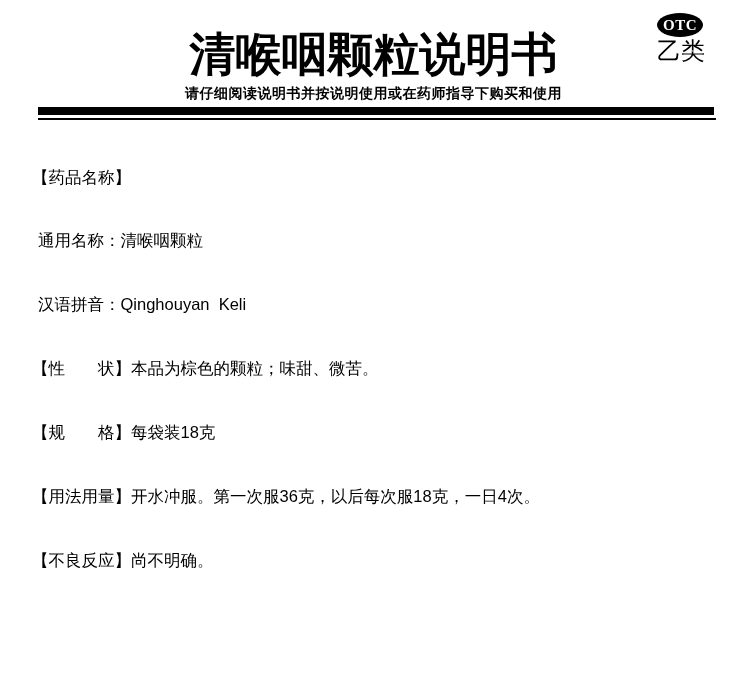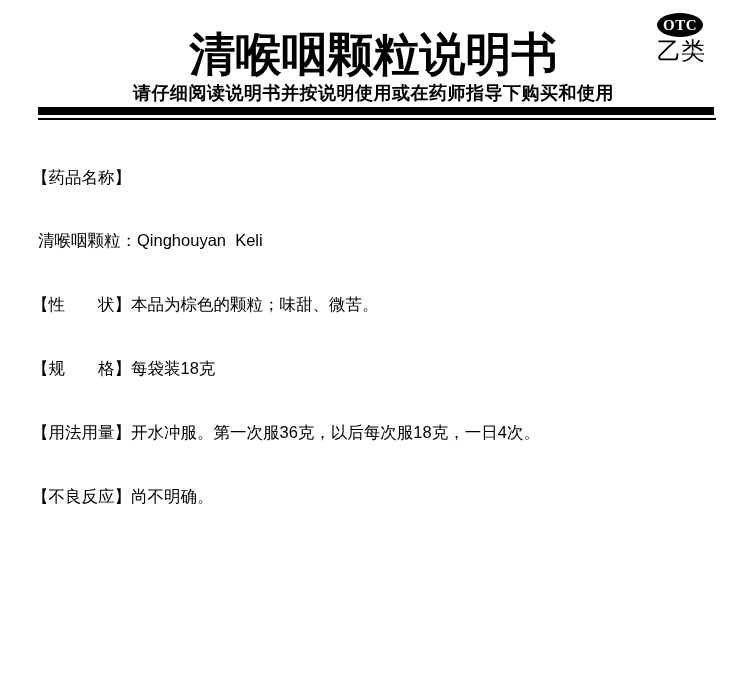--- a/index.html
+++ b/index.html
@@ -22,21 +22,21 @@
     font-weight: 700;
     font-size: 46px;
     line-height: 48px;
     letter-spacing: 0px;
     white-space: nowrap;
   }
   .subtitle {
     margin-top: 7px;
     text-align: center;
     font-weight: 700;
-    font-size: 18px;
+    font-size: 14px;
     line-height: 17px;
     letter-spacing: 0.5px;
     white-space: nowrap;
   }
   .otc {
     position: absolute;
     top: 13px; left: 657px;
     width: 46px;
     text-align: center;
   }
@@ -85,21 +85,22 @@
 
   <div class="subtitle">请仔细阅读说明书并按说明使用或在药师指导下购买和使用</div>
 
   <div class="divider">
     <div class="divider-thick"></div>
     <div class="divider-thin"></div>
   </div>
 
   <div class="leaflet-body">
     <div class="line">【药品名称】</div>
-    <div class="line sub">清喉咽颗粒：Qinghouyan  Keli</div>
+    <div class="line sub">通用名称：清喉咽颗粒</div>
+    <div class="line sub">汉语拼音：Qinghouyan  Keli</div>
     <div class="line">【性　　状】本品为棕色的颗粒；味甜、微苦。</div>
     <div class="line">【规　　格】每袋装18克</div>
     <div class="line">【用法用量】开水冲服。第一次服36克，以后每次服18克，一日4次。</div>
     <div class="line">【不良反应】尚不明确。</div>
     
     
     
     
     
     

